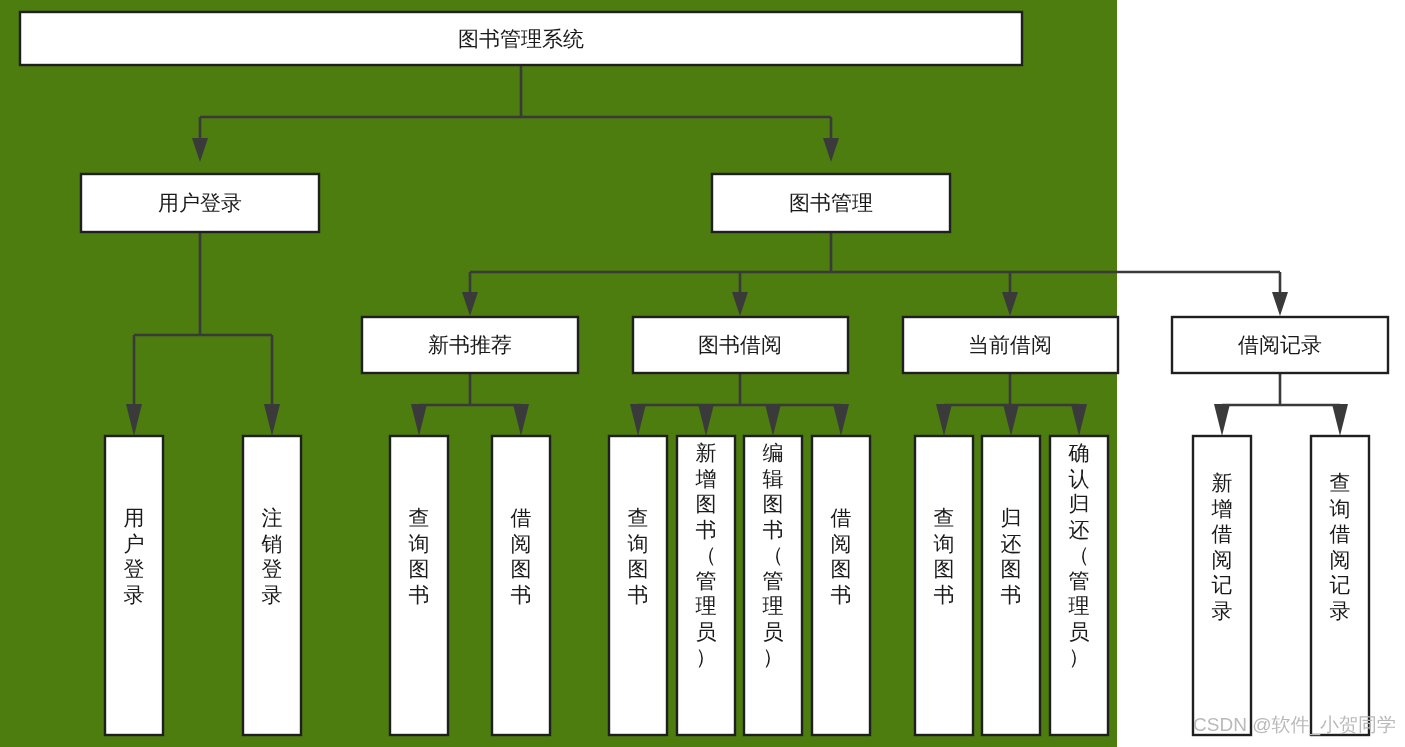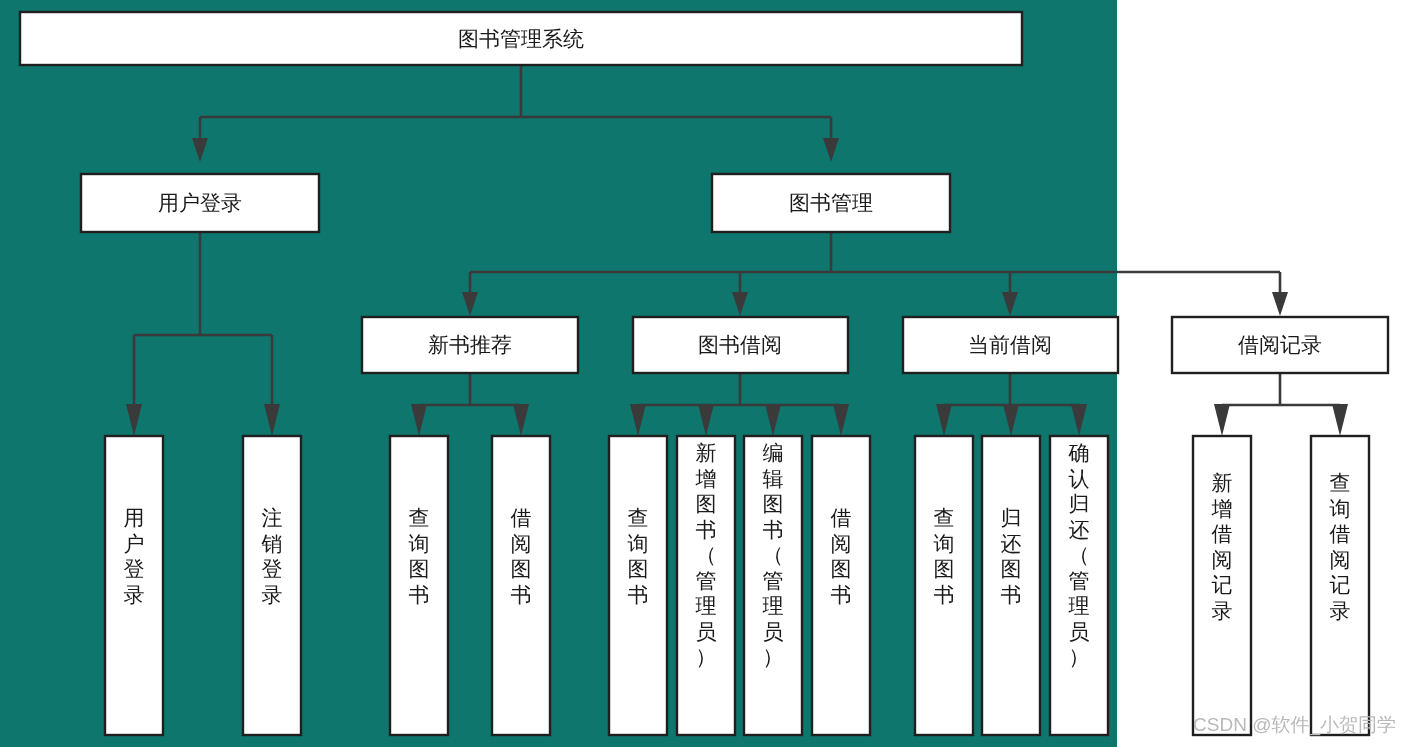--- a/index.html
+++ b/index.html
@@ -10,21 +10,21 @@
   body {
     width: 1405px;
     height: 747px;
     font-family: "Liberation Sans", "DejaVu Sans", sans-serif;
     overflow: hidden;
   }
   #diagram-root {
     position: relative;
     width: 1117px;
     height: 747px;
-    background: #0f766e;
+    background: #4d7c0f;
   }
   svg.diagram-canvas {
     position: absolute;
     left: 0;
     top: 0;
     width: 1405px;
     height: 747px;
     display: block;
   }
   .node-box {

